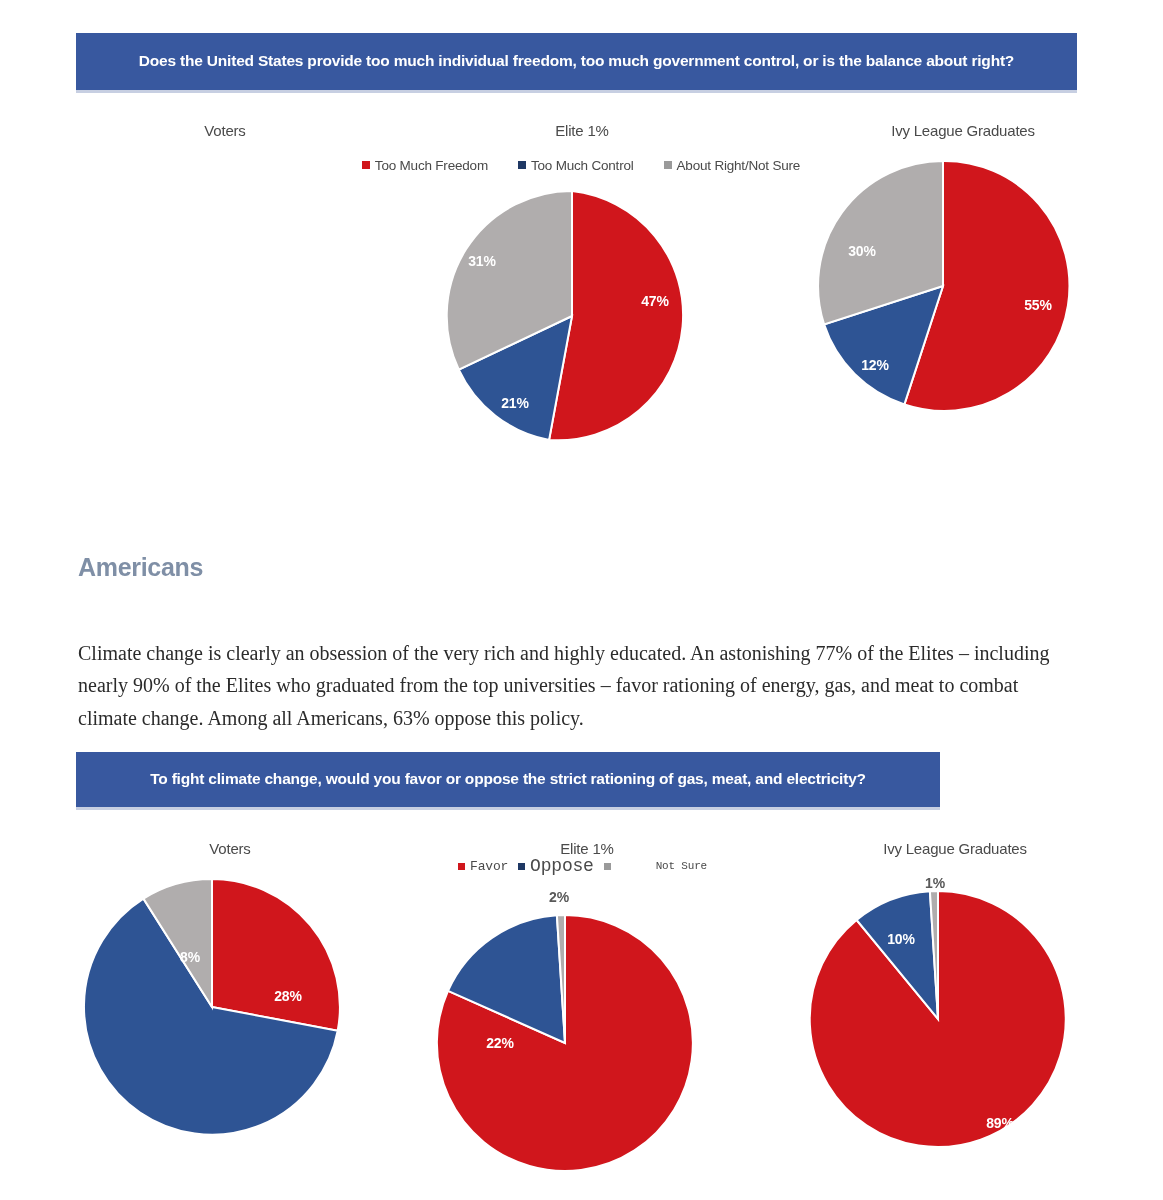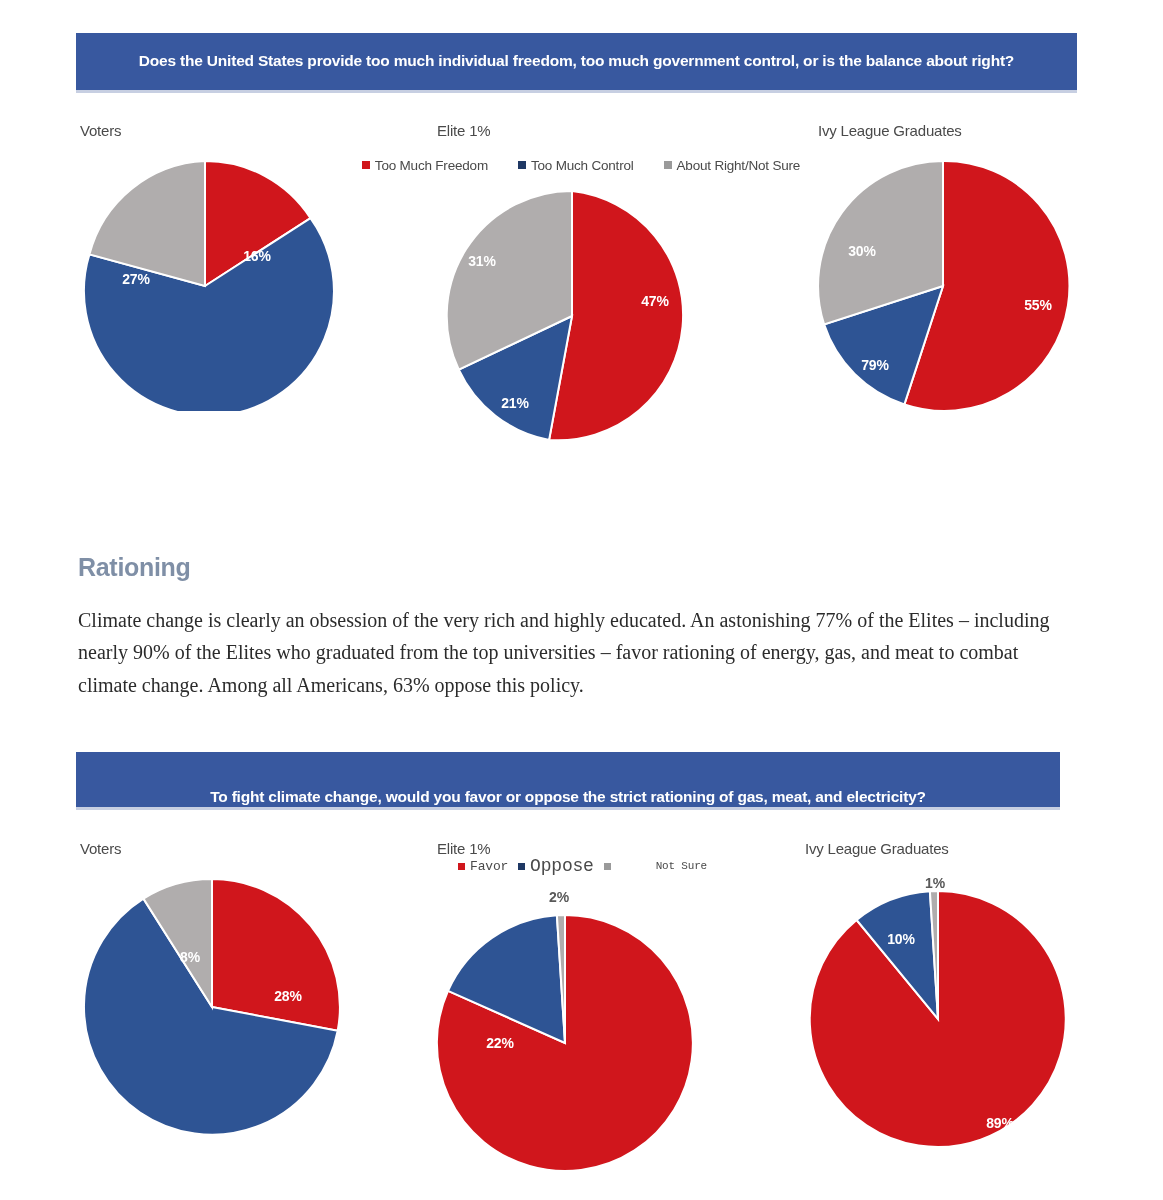--- a/index.html
+++ b/index.html
@@ -27,21 +27,21 @@
     font-weight:600;
     letter-spacing:-0.2px;
     text-align:center;
     line-height:1.2;
     white-space:nowrap;
   }
 
   
   .chart-block{position:absolute;}
   .chart-title{
-    text-align:left;
+    text-align:center;
     font-size:15px;
     color:#4a4a4a;
     font-weight:400;
     letter-spacing:-0.2px;
     white-space:nowrap;
   }
   .legend{
     display:flex;align-items:center;justify-content:center;
     gap:30px;
     white-space:nowrap;
@@ -73,20 +73,21 @@
     color:#7f8fa6;
     letter-spacing:-0.3px;
   }
   .body-text{
     position:absolute;
     font-family:"Liberation Serif", serif;
     font-size:20px;
     line-height:1.62;
     color:#2b2b2b;
     text-align:left;
+    margin-top:33px;
   }
 </style>
 </head>
 <body>
 
 <div class="page">
 
   <div class="banner" style="left:76px;top:33px;width:1001px;height:60px;">
     <span class="banner-text">Does the United States provide too much individual freedom, too much government control, or is the balance about right?</span>
   </div>
@@ -101,33 +102,20 @@
       <span class="legend-label">Too Much Control</span>
     </span>
     <span class="legend-item">
       <span class="legend-swatch" style="background:#9a9a9a;"></span>
       <span class="legend-label">About Right/Not Sure</span>
     </span>
   </div>
 
   <div class="chart-block" style="left:80px;top:122px;width:290px;height:300px;">
     <div class="chart-title">Voters</div>
-    <div class="pie-wrap" style="margin-top:22px;width:290px;height:250px;">
-      <svg width="290" height="250" viewBox="0 0 290 250">
-
-        <path d="M125,125 L125,0 A125,125 0 0,1 230.5,57.1 Z" fill="#d0161c" stroke="#ffffff" stroke-width="2"></path>
-
-        <path d="M125,125 L230.5,57.1 A125,125 0 1,1 9.4,93.4 Z" fill="#2e5494" stroke="#ffffff" stroke-width="2"></path>
-
-        <path d="M125,125 L9.4,93.4 A125,125 0 0,1 125,0 Z" fill="#b0adad" stroke="#ffffff" stroke-width="2"></path>
-      </svg>
-      <span class="slice-label lbl-white" style="left:177px;top:95px;">16%</span>
-      <span class="slice-label lbl-white" style="left:172px;top:268px;">57%</span>
-      <span class="slice-label lbl-white" style="left:56px;top:118px;">27%</span>
-    </div>
   </div>
 
   <div class="chart-block" style="left:437px;top:122px;width:290px;height:300px;">
     <div class="chart-title">Elite 1%</div>
     <div class="pie-wrap" style="margin-top:52px;width:290px;height:250px;">
       <svg width="290" height="250" viewBox="0 0 290 250">
 
         <path d="M135,125 L135,0 A125,125 0 0,1 112.1,248.9 Z" fill="#d0161c" stroke="#ffffff" stroke-width="2"></path>
 
         <path d="M135,125 L112.1,248.9 A125,125 0 0,1 21.8,178.6 Z" fill="#2e5494" stroke="#ffffff" stroke-width="2"></path>
@@ -145,30 +133,30 @@
     <div class="pie-wrap" style="margin-top:22px;width:290px;height:250px;">
       <svg width="290" height="250" viewBox="0 0 290 250">
 
         <path d="M125,125 L125,0 A125,125 0 1,1 86.4,243.4 Z" fill="#d0161c" stroke="#ffffff" stroke-width="2"></path>
 
         <path d="M125,125 L86.4,243.4 A125,125 0 0,1 6.1,163.4 Z" fill="#2e5494" stroke="#ffffff" stroke-width="2"></path>
 
         <path d="M125,125 L6.1,163.4 A125,125 0 0,1 125,0 Z" fill="#b0adad" stroke="#ffffff" stroke-width="2"></path>
       </svg>
       <span class="slice-label lbl-white" style="left:220px;top:144px;">55%</span>
-      <span class="slice-label lbl-white" style="left:57px;top:204px;">79%</span>
+      <span class="slice-label lbl-white" style="left:57px;top:204px;">12%</span>
       <span class="slice-label lbl-white" style="left:44px;top:90px;">30%</span>
     </div>
   </div>
 
-  <div class="section-heading" style="left:78px;top:553px;">Rationing</div>
+  <div class="section-heading" style="left:78px;top:553px;">Americans</div>
 
   <div class="body-text" style="left:78px;top:604px;width:1000px;">Climate change is clearly an obsession of the very rich and highly educated. An astonishing 77% of the Elites – including nearly 90% of the Elites who graduated from the top universities – favor rationing of energy, gas, and meat to combat climate change. Among all Americans, 63% oppose this policy.</div>
 
-  <div class="banner" style="left:76px;top:752px;width:984px;height:58px;align-items:flex-end;">
+  <div class="banner" style="left:76px;top:752px;width:864px;height:58px;">
     <span class="banner-text">To fight climate change, would you favor or oppose the strict rationing of gas, meat, and electricity?</span>
   </div>
 
   <div class="legend" style="position:absolute;left:475px;top:857px;width:215px;height:18px;gap:10px;font-family:Liberation Mono, monospace;">
     <span class="legend-item">
       <span class="legend-swatch" style="background:#d0161c;width:7px;height:7px;"></span>
       <span class="legend-label" style="font-size:13px;">Favor</span>
     </span>
     <span class="legend-item">
       <span class="legend-swatch" style="background:#1f3864;width:7px;height:7px;"></span>

